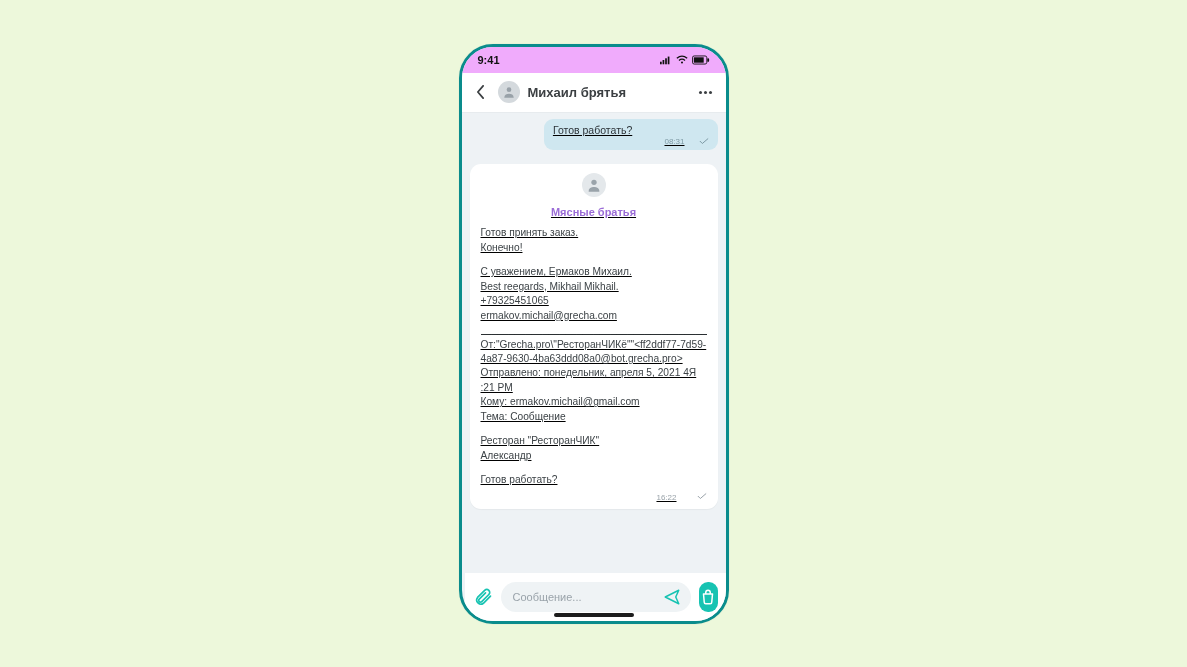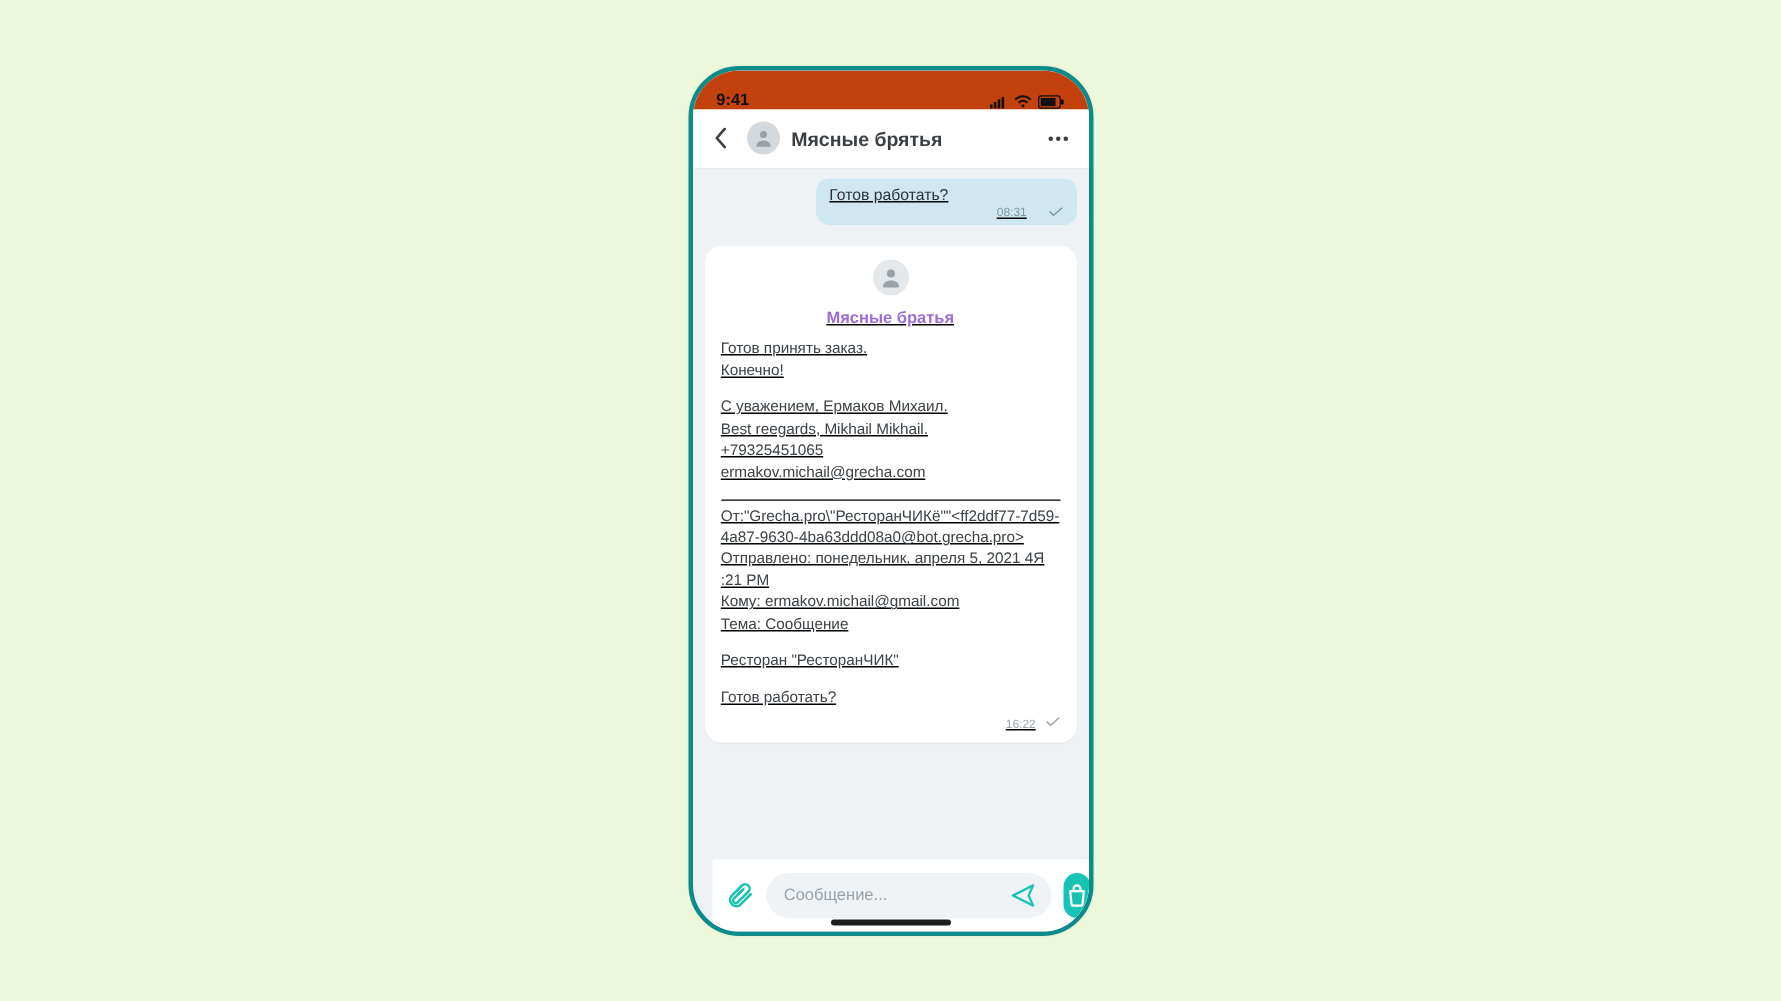--- a/index.html
+++ b/index.html
@@ -21,27 +21,27 @@
     border-radius: 34px;
     background: #eef2f5;
     position: relative;
     overflow: hidden;
     box-shadow: 0 0 0 1px rgba(0,0,0,0.02);
   }
   
   .statusbar {
     height: 26px;
     display: flex;
-    align-items: flex-end;
+    align-items: center;
     justify-content: space-between;
     padding: 0 16px;
     font-size: 11px;
     font-weight: 600;
     color: #111;
-    background: #c2410c;
+    background: #f0abfc;
   }
   .status-right { display: flex; align-items: center; gap: 4px; }
   .signal-icon, .wifi-icon, .battery-icon { display: inline-flex; }
   .signal-icon svg, .wifi-icon svg { width: 12px; height: 10px; }
   .battery-icon svg { width: 18px; height: 10px; }
 
   
   .topbar {
     height: 40px;
     background: #ffffff;
@@ -98,26 +98,26 @@
   .bubble-in .sender-row { display:flex; align-items:center; gap:8px; margin-bottom:6px;flex-direction:column; }
   .bubble-in .sender-name { font-size: 11px; font-weight:600; color:#9b6dd7; }
   .bubble-in .avatar2 {
     width: 24px; height:24px; border-radius:50%;
     background:#e4e8eb; display:inline-flex; align-items:center; justify-content:center;
   }
   .bubble-in .avatar2 svg { width:16px; height:16px; fill:#9aa3aa;}
   .bubble-in p { margin: 0; }
   .bubble-in .gap { height: 10px; }
   .bubble-in .divider { letter-spacing: 0; color:#3c4246; overflow:hidden; white-space:nowrap; }
-  .bubble-in .meta { display:flex; justify-content:flex-end; align-items:center; gap:6px; font-size:8px; color:#9aa3aa; margin-top:4px;}
+  .bubble-in .meta { display:flex; justify-content:flex-end; align-items:center; gap:20px; font-size:8px; color:#9aa3aa; margin-top:4px;}
 
   
   .composer {
     position: absolute;
-    bottom: 0; left:13px; right:0;
+    bottom: 0; left:3px; right:0;
     height: 48px;
     background: #ffffff;
     display:flex;
     align-items:center;
     padding: 0 8px;
     gap: 8px;
   }
   .attach-btn { width:22px; height:22px; display:inline-flex; align-items:center; justify-content:center; cursor:pointer;}
   .input-wrap {
     flex:1;
@@ -195,21 +195,21 @@
       <svg viewBox="0 0 10 16" width="9" height="14">
           <path d="M8 1 L2 8 L8 15" stroke="#3b3f42" stroke-width="2" fill="none" stroke-linecap="round" stroke-linejoin="round"></path>
         </svg>
     </span>
     <span class="avatar">
       <svg viewBox="0 0 24 24">
           <circle cx="12" cy="8" r="4"></circle>
           <path d="M4 21c0-4 4-6 8-6s8 2 8 6v1H4z"></path>
         </svg>
     </span>
-    <span class="chat-title">Мясные брятья</span>
+    <span class="chat-title">Михаил брятья</span>
     <span class="more-btn">
       <span></span>
         <span></span>
         <span></span>
     </span>
   </div>
 
   <div class="messages">
 
     <div class="bubble-out">
@@ -241,20 +241,21 @@
       <p>Best reegards, Mikhail Mikhail.</p>
       <p>+79325451065</p>
       <p>ermakov.michail@grecha.com</p>
       <p class="divider">________________________________________</p>
       <p>От:"Grecha.pro\"РесторанЧИКё""&lt;ff2ddf77-7d59-4a87-9630-4ba63ddd08a0@bot.grecha.pro&gt;</p>
       <p>Отправлено: понедельник, апреля 5, 2021 4Я :21 PM</p>
       <p>Кому: ermakov.michail@gmail.com</p>
       <p>Тема: Сообщение</p>
       <div class="gap"></div>
       <p>Ресторан "РесторанЧИК"</p>
+      <p>Александр</p>
       <div class="gap"></div>
       <p>Готов работать?</p>
       <div class="meta">
         <span>16:22</span>
         <span class="tick">
           <svg viewBox="0 0 12 8">
               <path d="M1 4 L4 7 L11 1" fill="none" stroke="#9aa3aa" stroke-width="1.2"></path>
             </svg>
         </span>
       </div>

